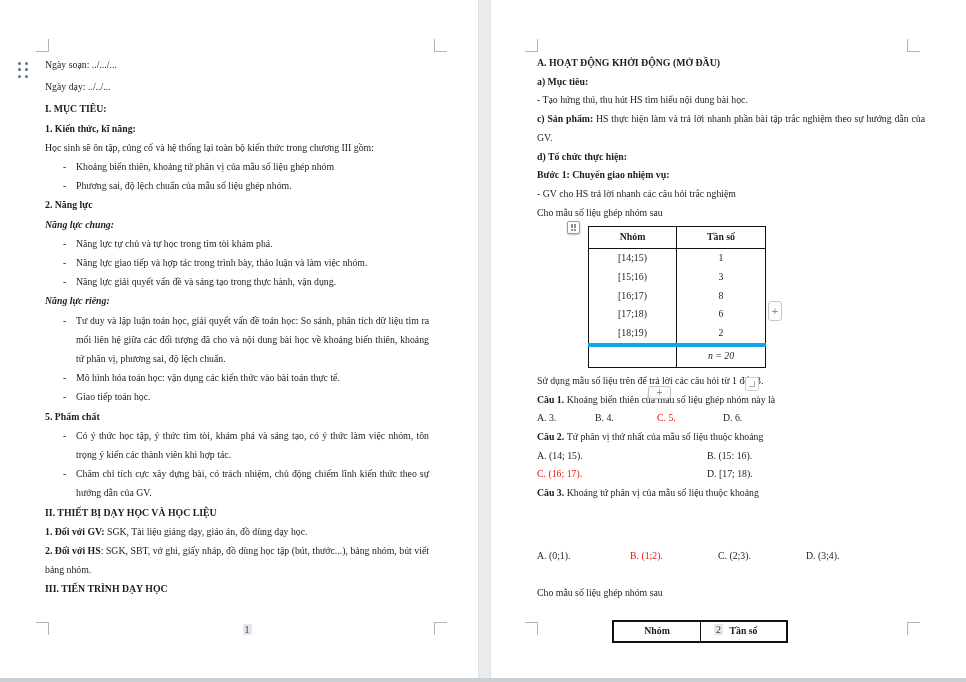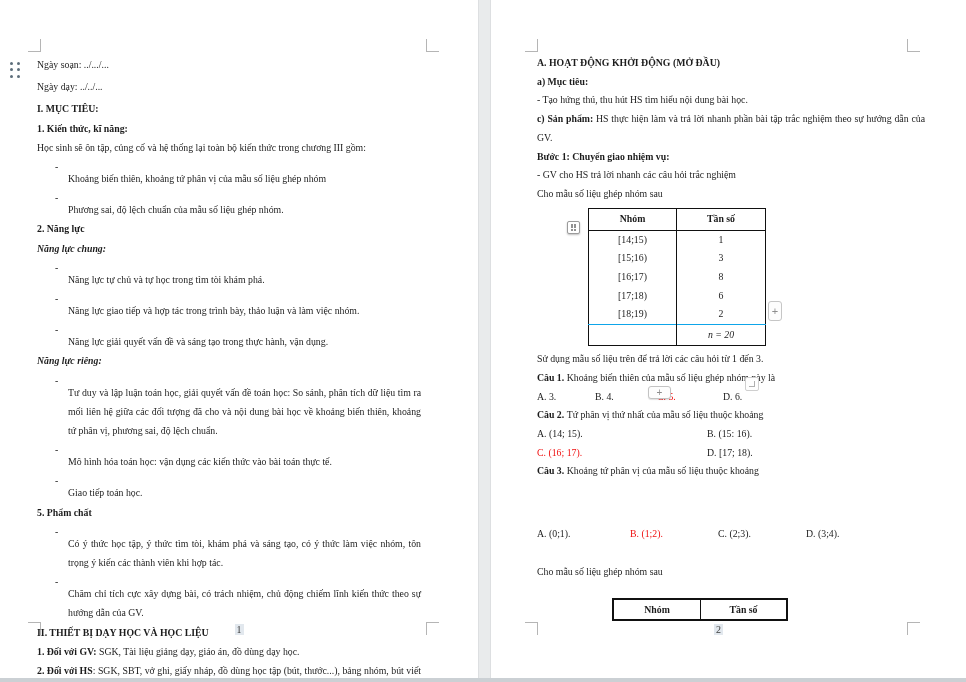--- a/index.html
+++ b/index.html
@@ -5,36 +5,36 @@
   html,body{margin:0;padding:0;}
   body{
     width:966px;height:682px;background:#ffffff;position:relative;overflow:hidden;
     font-family:"Liberation Serif","DejaVu Serif",serif;color:#1c1c1c;
     -webkit-font-smoothing:antialiased;
   }
   .divider{position:absolute;left:478px;top:0;width:13px;height:678px;background:#e9ebec;
     border-left:1px solid #dddfe1;border-right:1px solid #dddfe1;box-sizing:border-box;}
   .bottom-edge{position:absolute;left:0;top:678px;width:966px;height:4px;background:#cbd0d4;}
   .page{position:absolute;top:0;height:678px;background:#fff;}
-  #page-1{left:0;width:478px;}
+  #page-1{left:8px;width:478px;}
   #page-2{left:491px;width:455px;}
 
   .content{position:absolute;font-size:9.8px;}
   #page-1 .content{left:37px;top:55px;width:384px;line-height:19.2px;}
   #page-2 .content{left:46px;top:54px;width:388px;line-height:18.7px;}
   p{margin:0;}
   .b{font-weight:bold;}
   .bi{font-weight:bold;font-style:italic;}
   .just{text-align:justify;}
   .date{margin-bottom:3px;}
   .title{text-align:center;font-weight:bold;font-size:11px;}
 
   .bullet{display:flex;}
   .bullet .mk{flex:0 0 13px;margin-left:18px;}
-  .bullet .tx{flex:1;margin-top:12px;}
+  .bullet .tx{flex:1;}
 
   
   .cm{position:absolute;width:12px;height:12px;}
   .cm.tl{border-right:1px solid #b5b5b5;border-bottom:1px solid #b5b5b5;}
   .cm.tr{border-left:1px solid #b5b5b5;border-bottom:1px solid #b5b5b5;}
   .cm.bl{border-right:1px solid #b5b5b5;border-top:1px solid #b5b5b5;}
   .cm.br{border-left:1px solid #b5b5b5;border-top:1px solid #b5b5b5;}
 
   
   .drag-dots{position:absolute;left:10px;top:62px;width:12px;height:17px;
@@ -58,21 +58,21 @@
     background:#fefefe;border-radius:2px;box-sizing:border-box;}
   .resize-handle i{display:block;width:5px;height:5px;margin:3px 0 0 3px;
     border-right:1px solid #b0b0b0;border-bottom:1px solid #b0b0b0;}
 
   
   .t1{border-collapse:collapse;border:1px solid #111;margin:4px 0 0 51px;text-align:center;font-size:9.8px;}
   .t1 th{border:1px solid #111;font-weight:bold;height:21px;padding:0;}
   .t1 th.c1{width:87px;} .t1 th.c2{width:88px;}
   .t1 td{height:18.7px;padding:0;line-height:18.7px;}
   .t1 td+td{border-left:1px solid #111;}
-  .t1 tr.total td{border-top:1px solid #0ea5e9;height:20px;}
+  .t1 tr.total td{border-top:4px solid #0ea5e9;height:20px;}
   .math{font-style:italic;}
 
   .t2{border-collapse:collapse;border:2px solid #111;margin:17px 0 0 75px;text-align:center;font-size:9.8px;}
   .t2 th{border:1px solid #111;font-weight:bold;height:19px;padding:0;}
   .t2 th.c1{width:86px;} .t2 th.c2{width:85px;}
 
   
   .opt{display:inline-block;}
   .o58{width:58px;} .o62{width:62px;} .o66{width:66px;}
   .o170{width:170px;}
@@ -175,20 +175,21 @@
   <div class="cm tl" style="left:34px;top:39px;"></div>
   <div class="cm tr" style="left:416px;top:39px;"></div>
   <div class="cm bl" style="left:34px;top:622px;"></div>
   <div class="cm br" style="left:416px;top:622px;"></div>
 
   <div class="content">
     <p class="b">A. HOẠT ĐỘNG KHỞI ĐỘNG (MỞ ĐẦU)</p>
     <p class="b">a) Mục tiêu:</p>
     <p>- Tạo hứng thú, thu hút HS tìm hiểu nội dung bài học.</p>
     <p class="just"><span class="b">c) Sản phẩm: </span><span>HS thực hiện làm và trả lời nhanh phần bài tập trắc nghiệm theo sự hướng dẫn của GV.</span></p>
+    <p class="b">d) Tổ chức thực hiện:</p>
     <p class="b">Bước 1: Chuyển giao nhiệm vụ:</p>
     <p>- GV cho HS trả lời nhanh các câu hỏi trắc nghiệm</p>
     <p>Cho mẫu số liệu ghép nhóm sau</p>
 
     <table class="t1">
       <thead>
         <tr>
           <th class="c1">Nhóm</th>
           <th class="c2">Tần số</th>
         </tr>

